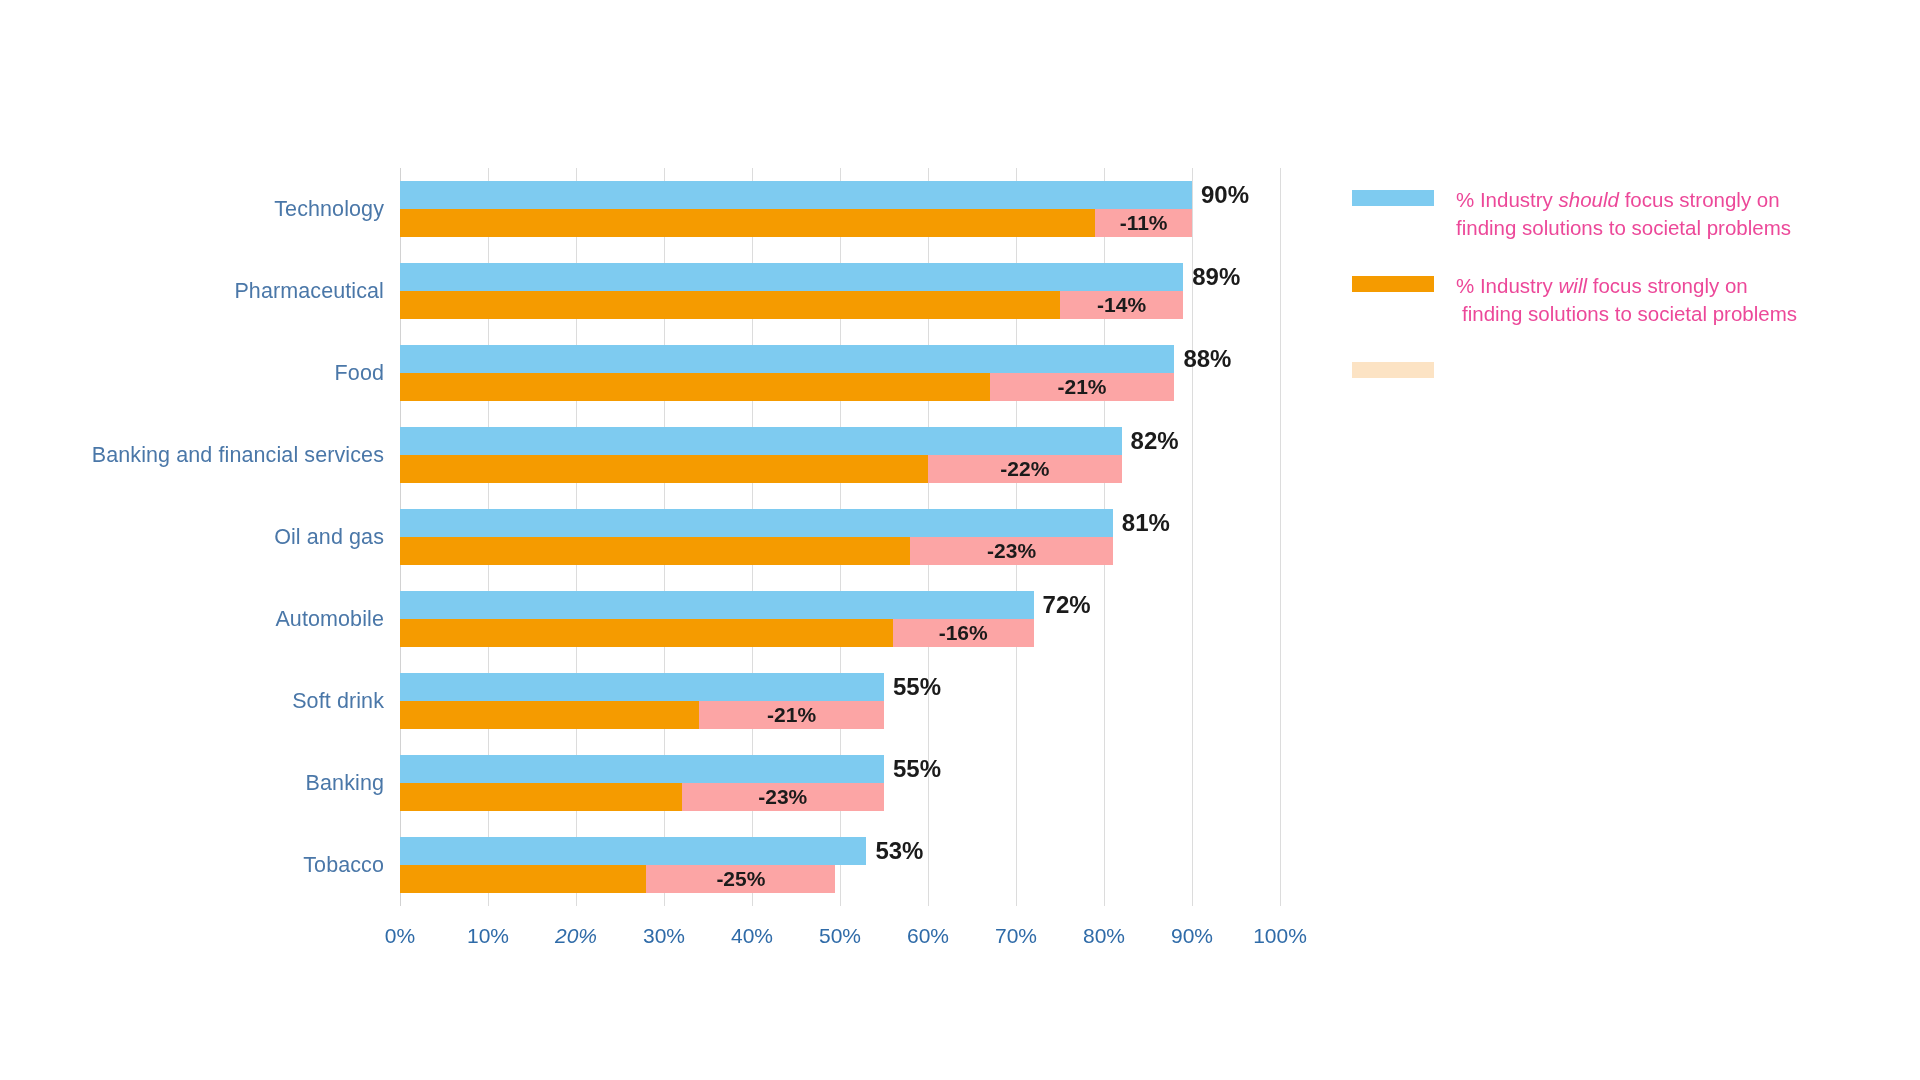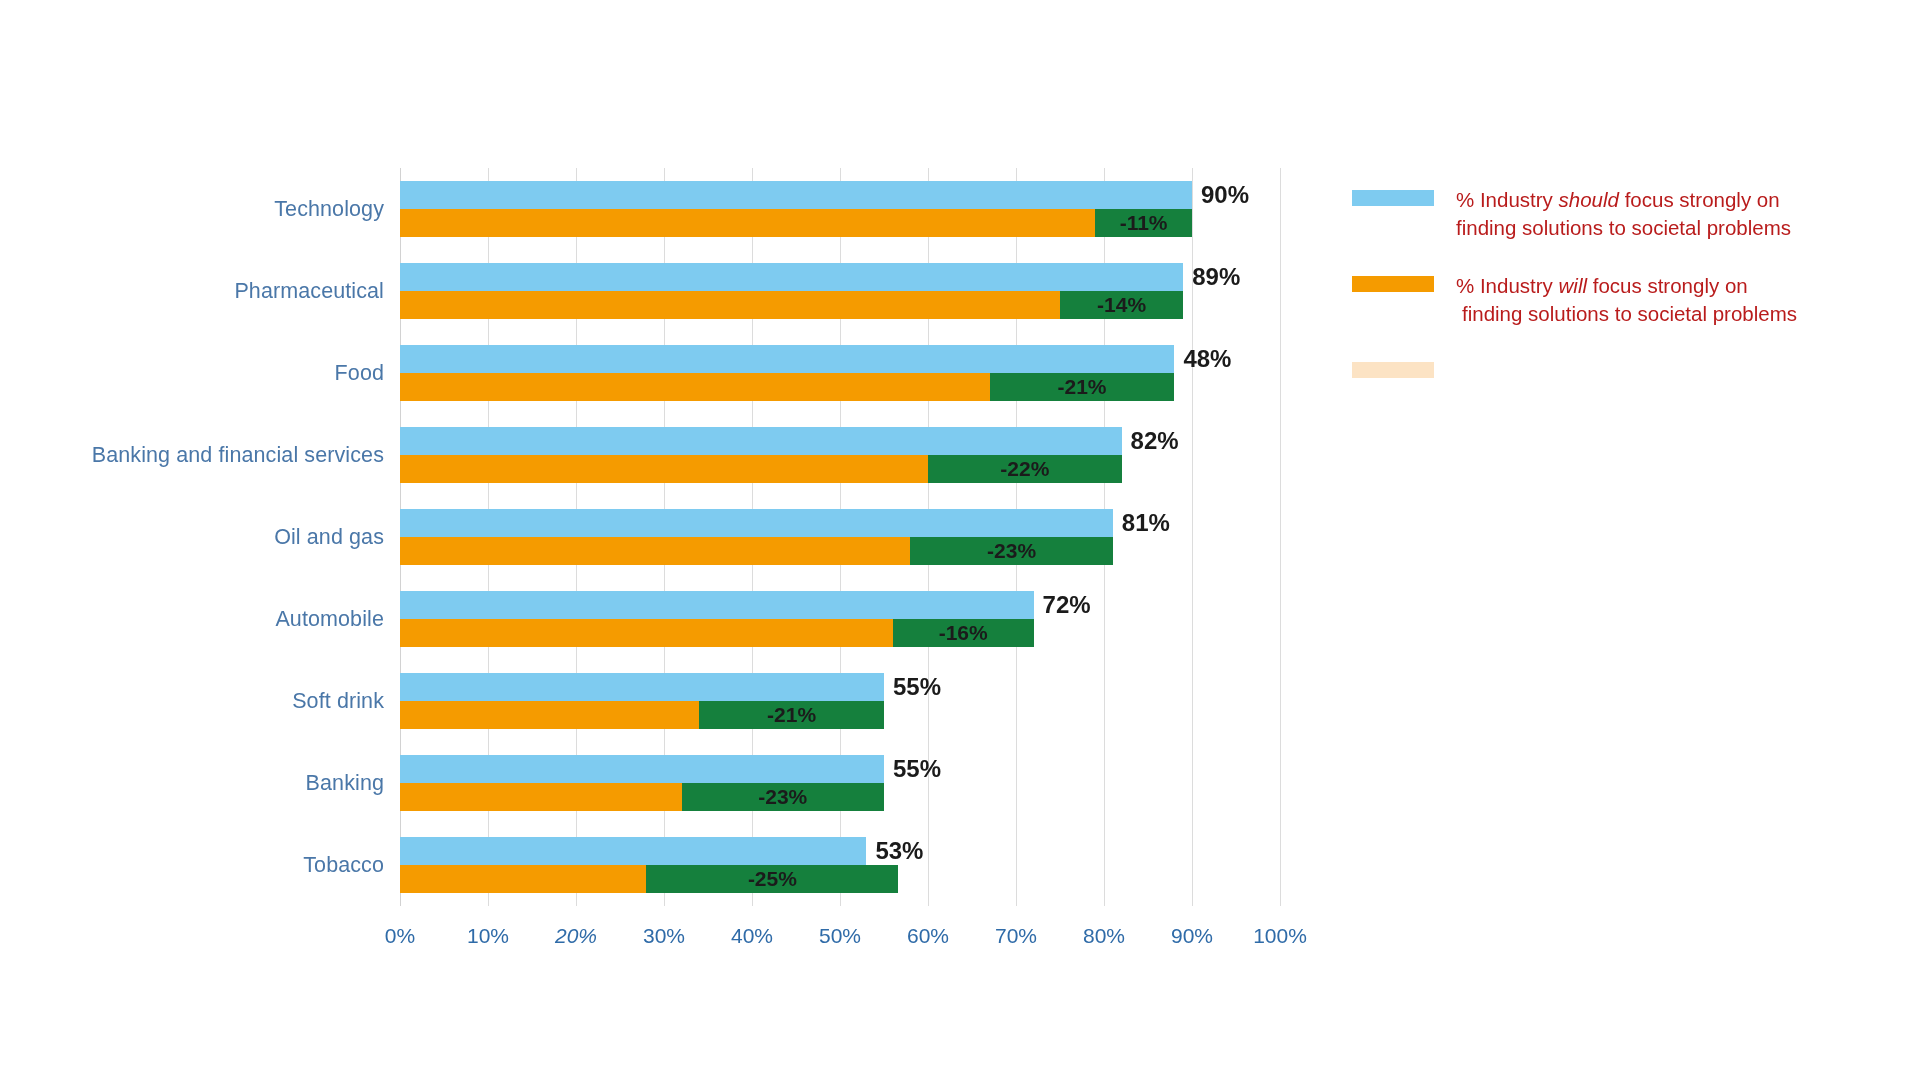--- a/index.html
+++ b/index.html
@@ -109,21 +109,21 @@
     color: #1b1b1b;
     white-space: nowrap;
     padding-left: 9px;
   }
 
   .diff-chip {
     position: absolute;
     top: 28px;
     height: 28px;
     line-height: 28px;
-    background: #15803d;
+    background: #fca5a5;
     font-size: 21px;
     font-weight: bold;
     color: #1b1b1b;
     text-align: center;
     white-space: nowrap;
     box-sizing: border-box;
     padding: 0 8px;
   }
 
   
@@ -159,21 +159,21 @@
     position: absolute;
     left: 0;
     top: 4px;
     width: 82px;
     height: 16px;
   }
   .legend-text {
     margin-left: 104px;
     font-size: 20.5px;
     line-height: 28px;
-    color: #b91c1c;
+    color: #ec4899;
   }
   .legend-text em {
     font-style: italic;
   }
   .legend-line2 {
     display: block;
   }
   .legend-item.indent .legend-line2 {
     padding-left: 6px;
   }
@@ -217,21 +217,21 @@
             <div class="diff-chip" style="left: 660px; width: 123.2px;">-14%</div>
             <div class="val-label" style="left: 783.2px;">89%</div>
           </div>
         </div>
         <div class="row" style="top: 164px;">
           <div class="cat-label">Food</div>
           <div class="bars">
             <div class="bar bar-should" style="width: 774.4px;"></div>
             <div class="bar bar-will" style="width: 589.6px;"></div>
             <div class="diff-chip" style="left: 589.6px; width: 184.8px;">-21%</div>
-            <div class="val-label" style="left: 774.4px;">48%</div>
+            <div class="val-label" style="left: 774.4px;">88%</div>
           </div>
         </div>
         <div class="row" style="top: 246px;">
           <div class="cat-label">Banking and financial services</div>
           <div class="bars">
             <div class="bar bar-should" style="width: 721.6px;"></div>
             <div class="bar bar-will" style="width: 528px;"></div>
             <div class="diff-chip" style="left: 528px; width: 193.6px;">-22%</div>
             <div class="val-label" style="left: 721.6px;">82%</div>
           </div>
@@ -270,21 +270,21 @@
             <div class="bar bar-will" style="width: 281.6px;"></div>
             <div class="diff-chip" style="left: 281.6px; width: 202.4px;">-23%</div>
             <div class="val-label" style="left: 484px;">55%</div>
           </div>
         </div>
         <div class="row" style="top: 656px;">
           <div class="cat-label">Tobacco</div>
           <div class="bars">
             <div class="bar bar-should" style="width: 466.4px;"></div>
             <div class="bar bar-will" style="width: 246.4px;"></div>
-            <div class="diff-chip" style="left: 246.4px; width: 252px;">-25%</div>
+            <div class="diff-chip" style="left: 246.4px; width: 189px;">-25%</div>
             <div class="val-label" style="left: 466.4px;">53%</div>
           </div>
         </div>
       </div>
 
     <div class="xaxis" id="xaxis">
         <div class="xtick" style="left: 0px;">0%</div>
         <div class="xtick" style="left: 88px;">10%</div>
         <div class="xtick" style="left: 176px; font-style: italic;">20%</div>
         <div class="xtick" style="left: 264px;">30%</div>

